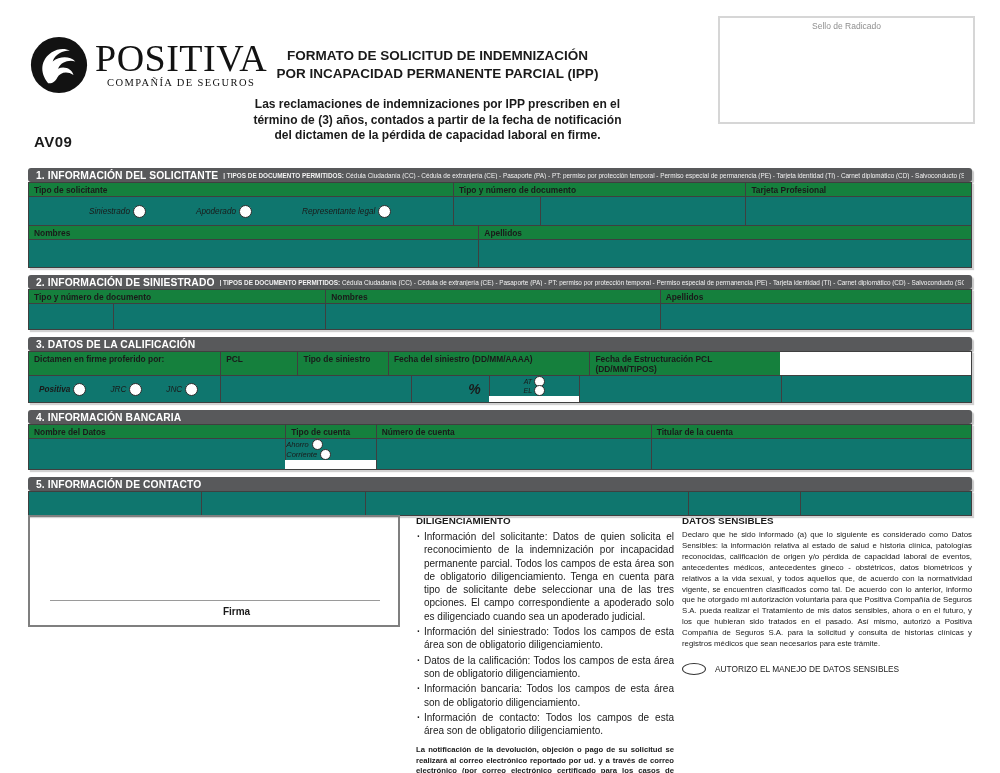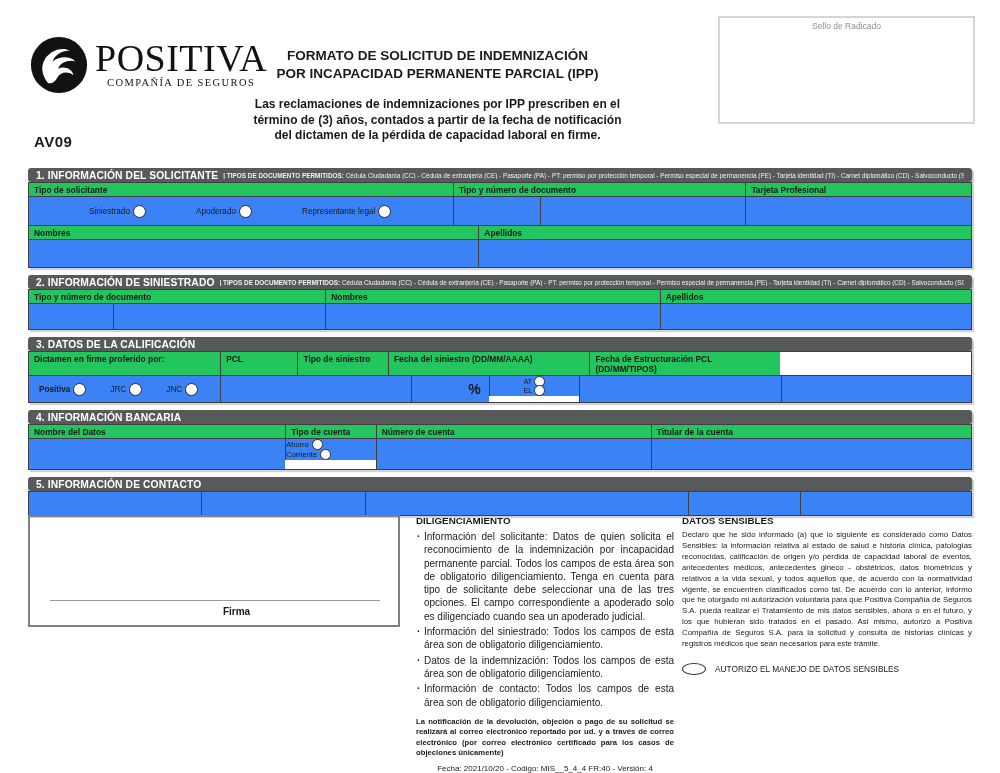--- a/index.html
+++ b/index.html
@@ -24,22 +24,22 @@
   .sec-bar { background:#58595b; color:#fff; border-radius:3px; padding:2px 8px 1px; display:flex;
              align-items:center; gap:5px; box-shadow:2px 2px 1px #c7c7c7; min-height:13px; }
   .sec-title { font-weight:bold; font-size:10.3px; white-space:nowrap; letter-spacing:0.1px; }
   .sec-note { font-size:6.4px; white-space:nowrap; overflow:hidden; color:#f2f2f2; }
   .sec-note b { font-weight:bold; }
   .tbl { border:1px solid #3f3f3f; box-shadow:2px 2px 1px #d2d2d2; background:#fff; }
   .row { display:flex; }
   .row + .row { border-top:1px solid #3f3f3f; }
   .cell { position:relative; }
   .cell + .cell { border-left:1px solid #3f3f3f; }
-  .lbl { background:#22c55e; font-weight:bold; font-size:8.4px; padding:2px 5px 1px; line-height:1.2; }
-  .in { background:#3b82f6; }
+  .lbl { background:#15803d; font-weight:bold; font-size:8.4px; padding:2px 5px 1px; line-height:1.2; }
+  .in { background:#0f766e;font-style:italic; }
   .h28 { height:28px; } .h27 { height:27px; } .h26 { height:26px; }
   .h25 { height:25px; } .h30 { height:30px; } .h23 { height:23px; }
   .radio { width:13px; height:13px; border:1.3px solid #2e2e2e; border-radius:50%; display:inline-block; background:#fff; flex-shrink:0; }
   .radio.r11 { width:11px; height:11px; }
   .opt { display:flex; align-items:center; gap:3px; font-size:8.2px; }
   .subsplit { border-right:1px solid #3f3f3f; height:100%; }
   .flexrow { display:flex; align-items:center; }
   .stack { display:flex; flex-direction:column; justify-content:center; height:100%; }
 
   .pcl-cell { display:flex; align-items:center; justify-content:flex-end; padding-right:8px;
@@ -254,21 +254,22 @@
     <div class="firma-box">
       <div class="firma-line"></div>
       <div class="firma-label">Firma</div>
     </div>
 
     <div class="dil">
       <div class="blk-title">DILIGENCIAMIENTO</div>
       <ul>
         <li>Información del solicitante: Datos de quien solicita el reconocimiento de la indemnización por incapacidad permanente parcial. Todos los campos de esta área son de obligatorio diligenciamiento. Tenga en cuenta para tipo de solicitante debe seleccionar una de las tres opciones. El campo correspondiente a apoderado solo es diligenciado cuando sea un apoderado judicial.</li>
         <li>Información del siniestrado: Todos los campos de esta área son de obligatorio diligenciamiento.</li>
-        <li>Datos de la indemnización: Todos los campos de esta área son de obligatorio diligenciamiento.</li>
+        <li>Datos de la calificación: Todos los campos de esta área son de obligatorio diligenciamiento.</li>
+        <li>Información bancaria: Todos los campos de esta área son de obligatorio diligenciamiento.</li>
         <li>Información de contacto: Todos los campos de esta área son de obligatorio diligenciamiento.</li>
       </ul>
       <div class="dil-note">La notificación de la devolución, objeción o pago de su solicitud se realizará al correo electrónico reportado por ud. y a través de correo electrónico (por correo electrónico certificado para los casos de objeciones únicamente)</div>
       <div class="dil-footer">Fecha: 2021/10/20 - Codigo: MIS__5_4_4 FR:40 - Versión: 4</div>
     </div>
 
     <div class="ds">
       <div class="blk-title">DATOS SENSIBLES</div>
       <div class="ds-body">Declaro que he sido informado (a) que lo siguiente es considerado como Datos Sensibles: la información relativa al estado de salud e historia clínica, patologías reconocidas, calificación de origen y/o pérdida de capacidad laboral de eventos, antecedentes médicos, antecedentes gineco - obstétricos, datos biométricos y relativos a la vida sexual, y todos aquellos que, de acuerdo con la normatividad vigente, se encuentren clasificados como tal. De acuerdo con lo anterior, informo que he otorgado mi autorización voluntaria para que Positiva Compañía de Seguros S.A. pueda realizar el Tratamiento de mis datos sensibles, ahora o en el futuro, y los que hubieran sido tratados en el pasado. Así mismo, autorizó a Positiva Compañía de Seguros S.A. para la solicitud y consulta de historias clínicas y registros médicos que sean necesarios para este trámite.</div>
       <div class="authorize">

